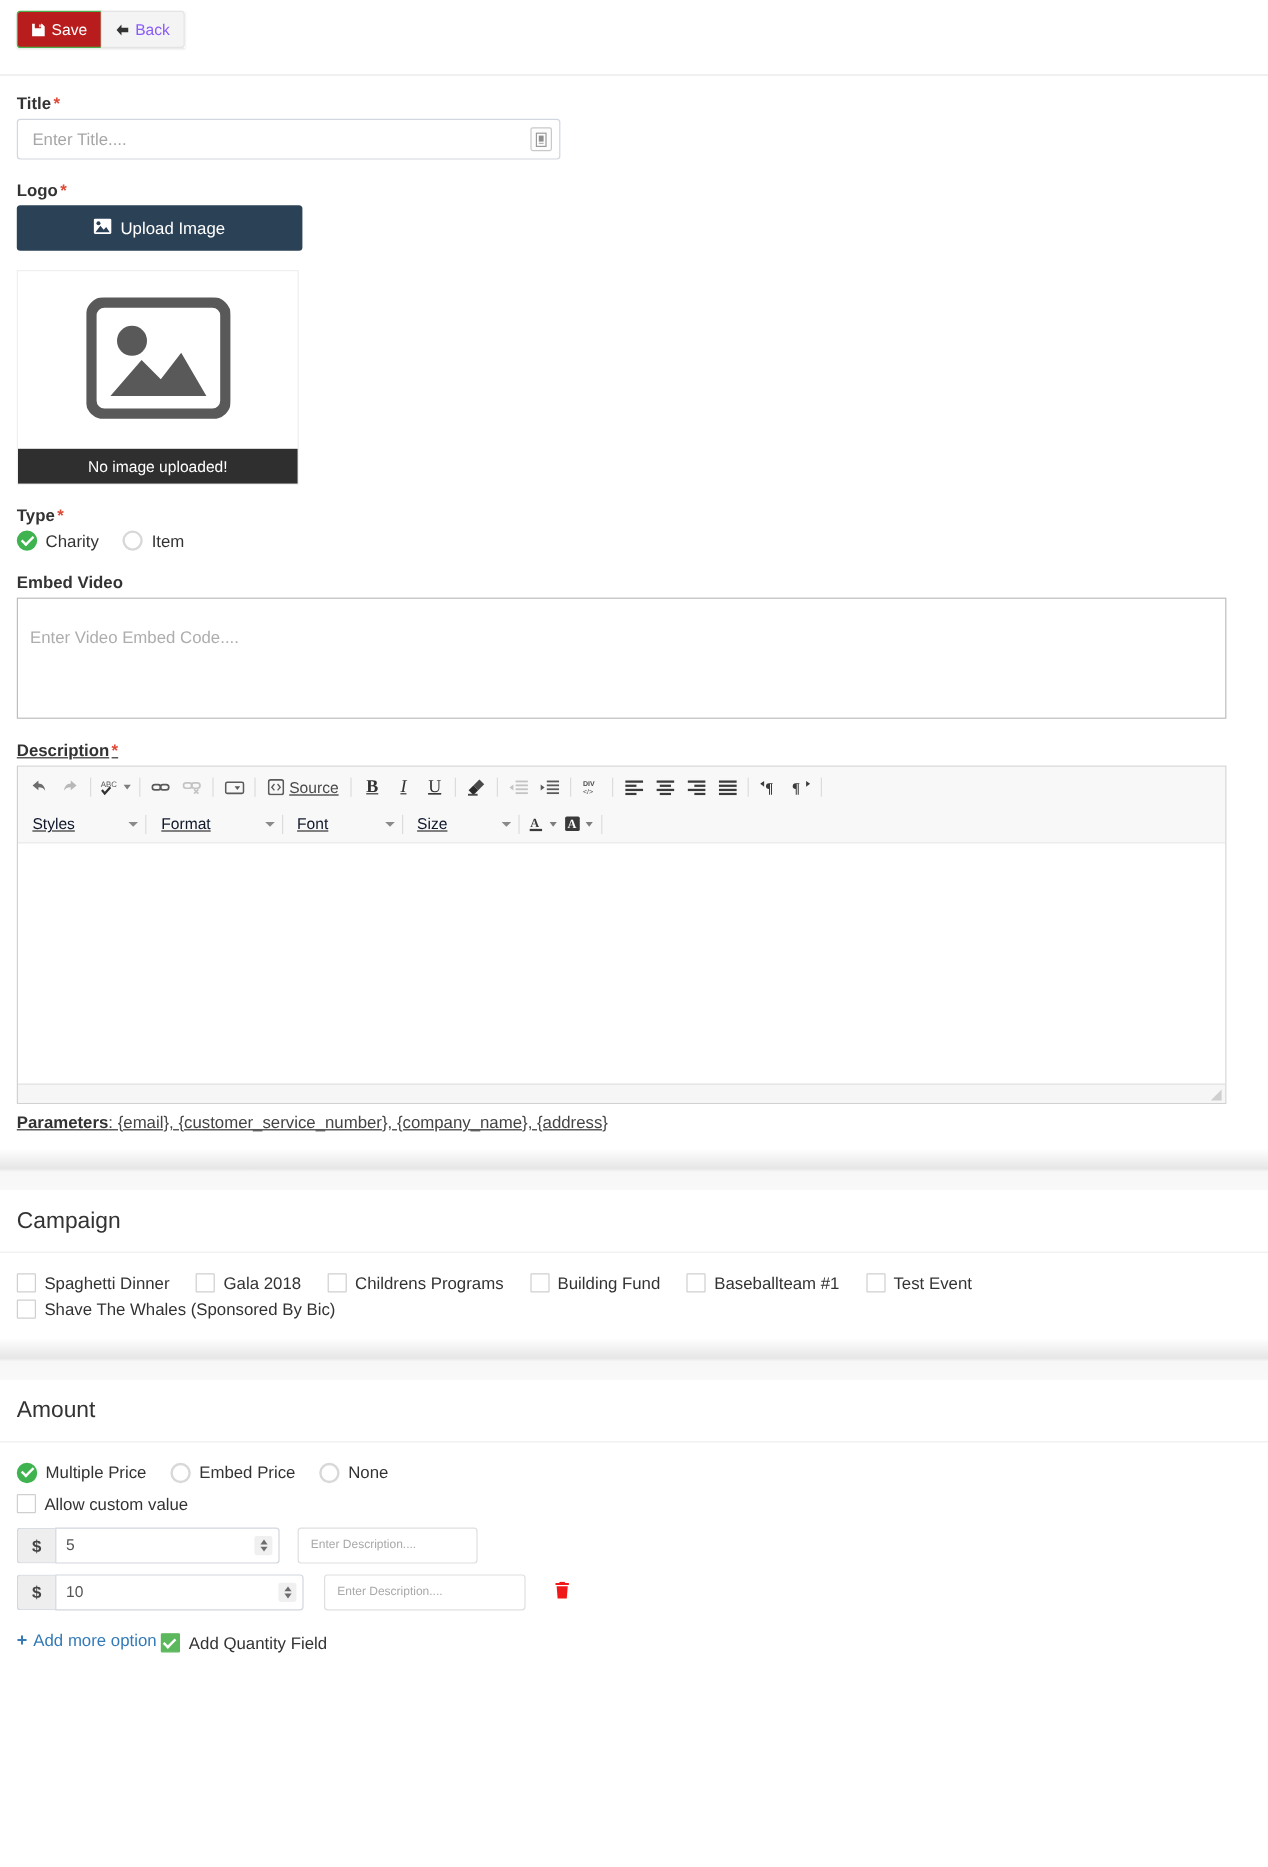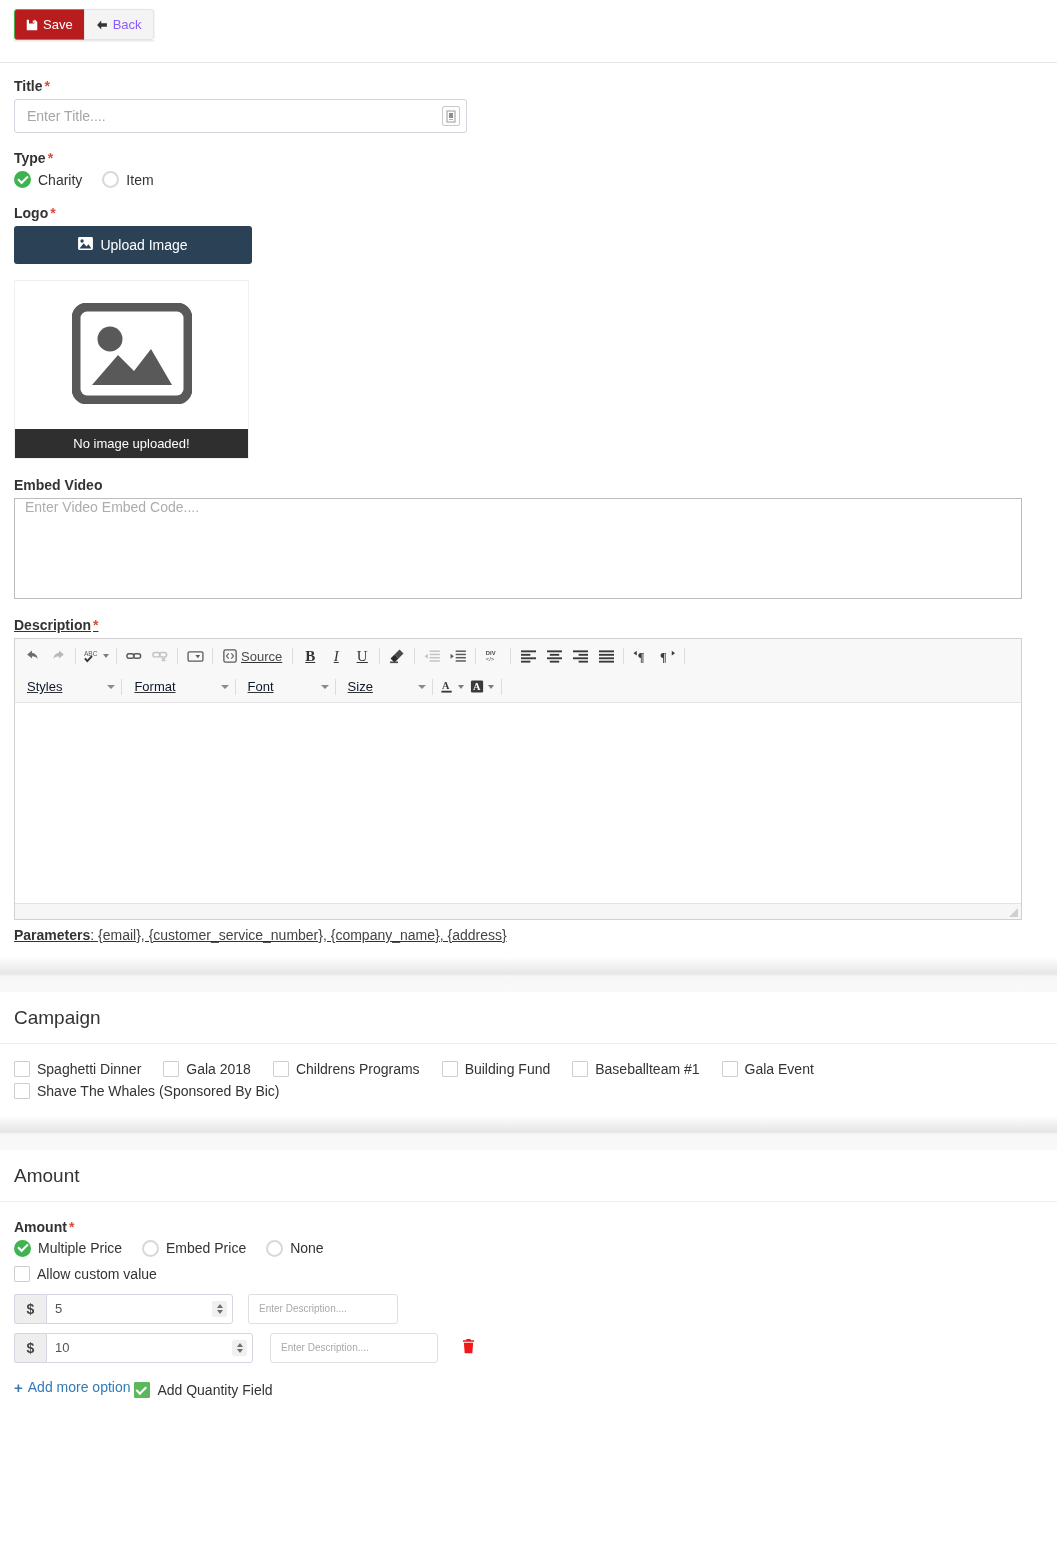--- a/index.html
+++ b/index.html
@@ -74,21 +74,21 @@
     width:238px; height:38px; background:#2b4156; color:#fff; border:none; border-radius:3px;
     display:flex; align-items:center; justify-content:center; gap:7px;
     font-size:14px; cursor:pointer; font-family:"Liberation Sans", sans-serif;
   }
   .thumb-box { width:235px; background:#fff; border:1px solid #efefef; margin-top:16px; }
   .thumb-img { height:148px; display:flex; align-items:center; justify-content:center; }
   .thumb-cap { background:#2f2f2f; color:#fff; font-size:13px; text-align:center; padding:7px 4px; }
 
   
   .ta {
-    width:1008px; height:101px; resize:none; padding:0 10px;
+    width:1008px; height:101px; resize:none; padding:24px 10px;
     border:1px solid #bdbdbd; border-radius:0; font-size:14px; color:#555;
     font-family:"Liberation Sans", sans-serif; outline:none; background:#fff;
   }
   .ta::placeholder { color:#adadad; }
 
   
   .cke { width:1008px; border:1px solid #d1d1d1; background:#fff; }
   .cke-top { background:#f8f8f8; border-bottom:1px solid #e4e4e4; padding:2px 0 0 0; }
   .cke-row { display:flex; align-items:center; height:30px; padding:0 4px; }
   .cke-row.row2 { height:31px; }
@@ -177,36 +177,20 @@
               <rect x="1" y="1" width="8" height="11" fill="none" stroke="#9a9a9a"></rect>
               <rect x="3" y="3" width="4" height="5" fill="#8e8e8e"></rect>
               <rect x="3" y="9" width="4" height="1" fill="#b5b5b5"></rect>
             </svg>
         </span>
       </div>
     </div>
 
     <div class="form-group" style="margin-top:17px;">
       <label class="ctl-label">
-        <span>Type</span><span class="req">*</span>
-      </label>
-      <div class="choice-row">
-        <label class="choice">
-          <span class="rd on"></span>
-          <span class="lbl">Charity</span>
-        </label>
-        <label class="choice">
-          <span class="rd"></span>
-          <span class="lbl">Item</span>
-        </label>
-      </div>
-    </div>
-
-    <div class="form-group" style="margin-top:17px;">
-      <label class="ctl-label">
         <span>Logo</span><span class="req">*</span>
       </label>
       <button class="btn-upload">
         <span>
           <svg width="15" height="13" viewBox="0 0 16 14" fill="#fff">
               <rect x="0" y="0" width="16" height="14" rx="1.5"></rect>
               <circle cx="4.3" cy="4.3" r="1.8" fill="#2b4156"></circle>
               <path d="M1.6 12.4L6 6.6l3 3.5 2.2-2.3 3.2 4.6z" fill="#2b4156"></path>
             </svg>
         </span>
@@ -220,20 +204,36 @@
               <rect x="4" y="4" width="112" height="93" rx="11" fill="none" stroke="#595959" stroke-width="9"></rect>
               <circle cx="38" cy="36" r="12.5" fill="#595959"></circle>
               <path d="M20 82 L46 52 L62 68 L79 46 L100 82 Z" fill="#595959"></path>
             </svg>
           </span>
         </div>
         <div class="thumb-cap">No image uploaded!</div>
       </div>
     </div>
 
+    <div class="form-group" style="margin-top:17px;">
+      <label class="ctl-label">
+        <span>Type</span><span class="req">*</span>
+      </label>
+      <div class="choice-row">
+        <label class="choice">
+          <span class="rd on"></span>
+          <span class="lbl">Charity</span>
+        </label>
+        <label class="choice">
+          <span class="rd"></span>
+          <span class="lbl">Item</span>
+        </label>
+      </div>
+    </div>
+
     <div class="form-group" style="margin-top:18px;">
       <label class="ctl-label">Embed Video</label>
       <textarea class="ta" placeholder="Enter Video Embed Code...." style=""></textarea>
     </div>
 
     <div class="form-group" style="margin-top:15px;text-decoration:underline;">
       <label class="ctl-label">
         <span>Description</span><span class="req">*</span>
       </label>
 
@@ -451,41 +451,38 @@
       <label class="camp">
         <span class="cb"></span>
         <span class="lbl">Building Fund</span>
       </label>
       <label class="camp">
         <span class="cb"></span>
         <span class="lbl">Baseballteam #1</span>
       </label>
       <label class="camp">
         <span class="cb"></span>
-        <span class="lbl">Gala Event</span>
+        <span class="lbl">Test Event</span>
       </label>
       <label class="camp" style="flex-basis:100%;">
         <span class="cb"></span>
         <span class="lbl">Shave The Whales (Sponsored By Bic)</span>
       </label>
     </div>
   </div>
 </div>
 
 <div class="gap"></div>
 
 <div class="panel">
   <div class="panel-heading">
     <h3 class="panel-title">Amount</h3>
   </div>
   <div class="panel-body" style="padding:17px 14px 14px 14px;">
 
-    <label class="ctl-label">
-      <span>Amount</span><span class="req">*</span>
-    </label>
 
     <div class="choice-row">
       <label class="choice">
         <span class="rd on"></span>
         <span class="lbl">Multiple Price</span>
       </label>
       <label class="choice">
         <span class="rd"></span>
         <span class="lbl">Embed Price</span>
       </label>

